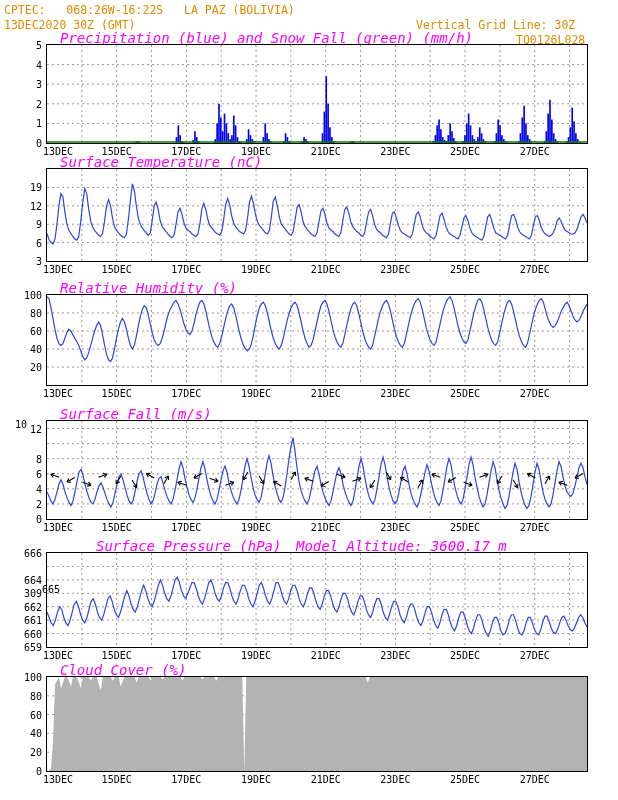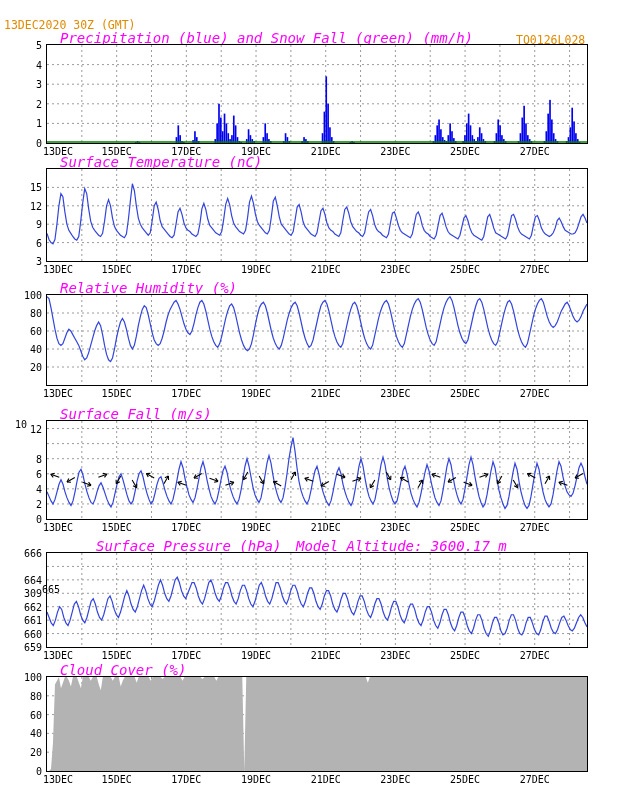--- a/index.html
+++ b/index.html
@@ -15,21 +15,23 @@
   .xlab{position:absolute;color:#000;font-size:10px;white-space:pre;transform:translateX(-50%);}
   .xlab.left{transform:none;}
 
   svg{display:block;}
 </style>
 </head>
 <body>
 
 <div id="page">
 
+  <div class="hdr hdr-orange" style="left:4px;top:3px;">CPTEC:   068:26W-16:22S   LA PAZ (BOLIVIA)</div>
   <div class="hdr hdr-orange" style="left:4px;top:18px;">13DEC2020 30Z (GMT)</div>
+  <div class="hdr hdr-orange" style="left:416px;top:18px;">Vertical Grid Line: 30Z</div>
   <div class="hdr hdr-orange" style="left:516px;top:33px;">TQ0126L028</div>
 
   <div id="charts">
       <div class="ptitle" style="left: 60px; top: 30px;">Precipitation (blue) and Snow Fall (green) (mm/h)</div>
       <div class="plotbox" style="left: 46px; top: 44px; width: 542px; height: 100px;">
         <svg width="540" height="98">
           <line x1="34.83870967741935" y1="0" x2="34.83870967741935" y2="98" stroke="#9a9a9a" stroke-width="1" stroke-dasharray="2,3"></line>
           <line x1="69.6774193548387" y1="0" x2="69.6774193548387" y2="98" stroke="#9a9a9a" stroke-width="1" stroke-dasharray="2,3"></line>
           <line x1="104.51612903225806" y1="0" x2="104.51612903225806" y2="98" stroke="#9a9a9a" stroke-width="1" stroke-dasharray="2,3"></line>
           <line x1="139.3548387096774" y1="0" x2="139.3548387096774" y2="98" stroke="#9a9a9a" stroke-width="1" stroke-dasharray="2,3"></line>
@@ -199,21 +201,21 @@
           <line x1="0" y1="55.199999999999996" x2="540" y2="55.199999999999996" stroke="#9a9a9a" stroke-width="1" stroke-dasharray="2,3"></line>
           <line x1="0" y1="36.800000000000004" x2="540" y2="36.800000000000004" stroke="#9a9a9a" stroke-width="1" stroke-dasharray="2,3"></line>
           <line x1="0" y1="18.39999999999999" x2="540" y2="18.39999999999999" stroke="#9a9a9a" stroke-width="1" stroke-dasharray="2,3"></line>
           <path d="M0.00,64.40 L1.99,70.53 L3.97,73.60 L5.96,74.83 L7.94,70.53 L9.93,55.20 L11.91,36.80 L13.90,24.53 L15.88,27.60 L17.87,42.93 L19.85,55.20 L21.84,61.33 L23.82,64.40 L25.81,67.47 L27.79,69.92 L29.78,71.15 L31.76,67.47 L33.75,52.13 L35.74,33.73 L37.72,19.63 L39.71,24.53 L41.69,39.87 L43.68,52.13 L45.66,58.27 L47.65,61.33 L49.63,63.79 L51.62,66.24 L53.60,67.47 L55.59,64.40 L57.57,52.13 L59.56,36.80 L61.54,30.67 L63.53,36.80 L65.51,49.07 L67.50,57.65 L69.49,61.33 L71.47,63.79 L73.46,66.24 L75.44,67.47 L77.43,68.69 L79.41,65.01 L81.40,50.29 L83.38,31.89 L85.37,14.72 L87.35,21.47 L89.34,36.80 L91.32,49.07 L93.31,55.20 L95.29,58.88 L97.28,61.33 L99.26,63.79 L101.25,66.24 L103.24,63.79 L105.22,51.52 L107.21,36.80 L109.19,33.12 L111.18,40.48 L113.16,51.52 L115.15,57.65 L117.13,60.11 L119.12,62.56 L121.10,65.01 L123.09,67.47 L125.07,68.69 L127.06,66.24 L129.04,55.20 L131.03,42.93 L133.01,39.25 L135.00,45.39 L136.99,53.97 L138.97,58.88 L140.96,61.33 L142.94,62.56 L144.93,65.01 L146.91,66.24 L148.90,67.47 L150.88,65.01 L152.87,55.20 L154.85,39.87 L156.84,34.35 L158.82,40.48 L160.81,50.29 L162.79,56.43 L164.78,58.88 L166.76,61.33 L168.75,63.79 L170.74,65.01 L172.72,66.24 L174.71,62.56 L176.69,50.29 L178.68,35.57 L180.66,29.44 L182.65,35.57 L184.63,46.61 L186.62,53.97 L188.60,57.65 L190.59,60.11 L192.57,62.56 L194.56,63.79 L196.54,65.01 L198.53,61.33 L200.51,49.07 L202.50,33.12 L204.49,26.99 L206.47,34.35 L208.46,45.39 L210.44,52.75 L212.43,56.43 L214.41,58.88 L216.40,61.33 L218.38,63.79 L220.37,65.01 L222.35,61.33 L224.34,47.84 L226.32,31.89 L228.31,28.21 L230.29,36.80 L232.28,47.84 L234.26,55.20 L236.25,57.65 L238.24,60.11 L240.22,62.56 L242.21,65.01 L244.19,66.24 L246.18,62.56 L248.16,50.29 L250.15,38.03 L252.13,35.57 L254.12,42.93 L256.10,52.75 L258.09,57.65 L260.07,60.11 L262.06,62.56 L264.04,65.01 L266.03,66.24 L268.01,67.47 L270.00,63.79 L271.99,52.75 L273.97,41.71 L275.96,39.25 L277.94,45.39 L279.93,53.97 L281.91,58.88 L283.90,61.33 L285.88,62.56 L287.87,65.01 L289.85,66.24 L291.84,67.47 L293.82,63.79 L295.81,51.52 L297.79,40.48 L299.78,38.03 L301.76,44.16 L303.75,52.75 L305.74,57.65 L307.72,60.11 L309.71,62.56 L311.69,63.79 L313.68,66.24 L315.66,67.47 L317.65,63.79 L319.63,52.75 L321.62,42.93 L323.60,40.48 L325.59,46.61 L327.57,55.20 L329.56,60.11 L331.54,62.56 L333.53,63.79 L335.51,66.24 L337.50,67.47 L339.49,68.69 L341.47,65.01 L343.46,53.97 L345.44,44.16 L347.43,42.93 L349.41,49.07 L351.40,56.43 L353.38,61.33 L355.37,63.79 L357.35,65.01 L359.34,66.24 L361.32,67.47 L363.31,68.69 L365.29,65.01 L367.28,55.20 L369.26,45.39 L371.25,42.93 L373.24,47.84 L375.22,56.43 L377.21,61.33 L379.19,63.79 L381.18,65.01 L383.16,67.47 L385.15,68.69 L387.13,69.92 L389.12,66.24 L391.10,56.43 L393.09,46.61 L395.07,44.16 L397.06,50.29 L399.04,57.65 L401.03,62.56 L403.01,65.01 L405.00,66.24 L406.99,67.47 L408.97,68.69 L410.96,69.92 L412.94,66.24 L414.93,57.65 L416.91,49.07 L418.90,46.61 L420.88,51.52 L422.87,58.88 L424.85,63.79 L426.84,66.24 L428.82,67.47 L430.81,68.69 L432.79,69.92 L434.78,71.15 L436.76,67.47 L438.75,57.65 L440.74,47.84 L442.72,45.39 L444.71,51.52 L446.69,58.88 L448.68,63.79 L450.66,65.01 L452.65,66.24 L454.63,67.47 L456.62,68.69 L458.60,69.92 L460.59,66.24 L462.57,56.43 L464.56,46.61 L466.54,45.39 L468.53,50.29 L470.51,57.65 L472.50,62.56 L474.49,65.01 L476.47,66.24 L478.46,67.47 L480.44,68.69 L482.43,69.92 L484.41,66.24 L486.40,56.43 L488.38,47.84 L490.37,46.61 L492.35,51.52 L494.34,58.88 L496.32,62.56 L498.31,65.01 L500.29,66.24 L502.28,67.47 L504.26,66.24 L506.25,63.79 L508.24,58.88 L510.22,51.52 L512.21,49.07 L514.19,52.75 L516.18,57.65 L518.16,61.33 L520.15,62.56 L522.13,63.79 L524.12,65.01 L526.10,65.01 L528.09,63.79 L530.07,60.11 L532.06,53.97 L534.04,47.84 L536.03,45.39 L538.01,49.07 L540.00,53.97" fill="none" stroke="#3344dd" stroke-width="1.2"></path>
         </svg>
       </div>
       <div class="ylab" style="left: 0px; width: 42px; top: 261px;">3</div>
       <div class="ylab" style="left: 0px; width: 42px; top: 242.6px;">6</div>
       <div class="ylab" style="left: 0px; width: 42px; top: 224.2px;">9</div>
       <div class="ylab" style="left: 0px; width: 42px; top: 205.8px;">12</div>
-      <div class="ylab" style="left: 0px; width: 42px; top: 187.4px;">15</div>
+      <div class="ylab" style="left: 0px; width: 42px; top: 187.4px;">19</div>
       <div class="xlab left" style="left: 43px; top: 264px;">13DEC</div>
       <div class="xlab" style="left: 116.677px; top: 264px;">15DEC</div>
       <div class="xlab" style="left: 186.355px; top: 264px;">17DEC</div>
       <div class="xlab" style="left: 256.032px; top: 264px;">19DEC</div>
       <div class="xlab" style="left: 325.71px; top: 264px;">21DEC</div>
       <div class="xlab" style="left: 395.387px; top: 264px;">23DEC</div>
       <div class="xlab" style="left: 465.065px; top: 264px;">25DEC</div>
       <div class="xlab" style="left: 534.742px; top: 264px;">27DEC</div>
       <div class="ptitle" style="left: 60px; top: 280px;">Relative Humidity (%)</div>
       <div class="plotbox" style="left: 46px; top: 294px; width: 542px; height: 92px;">

